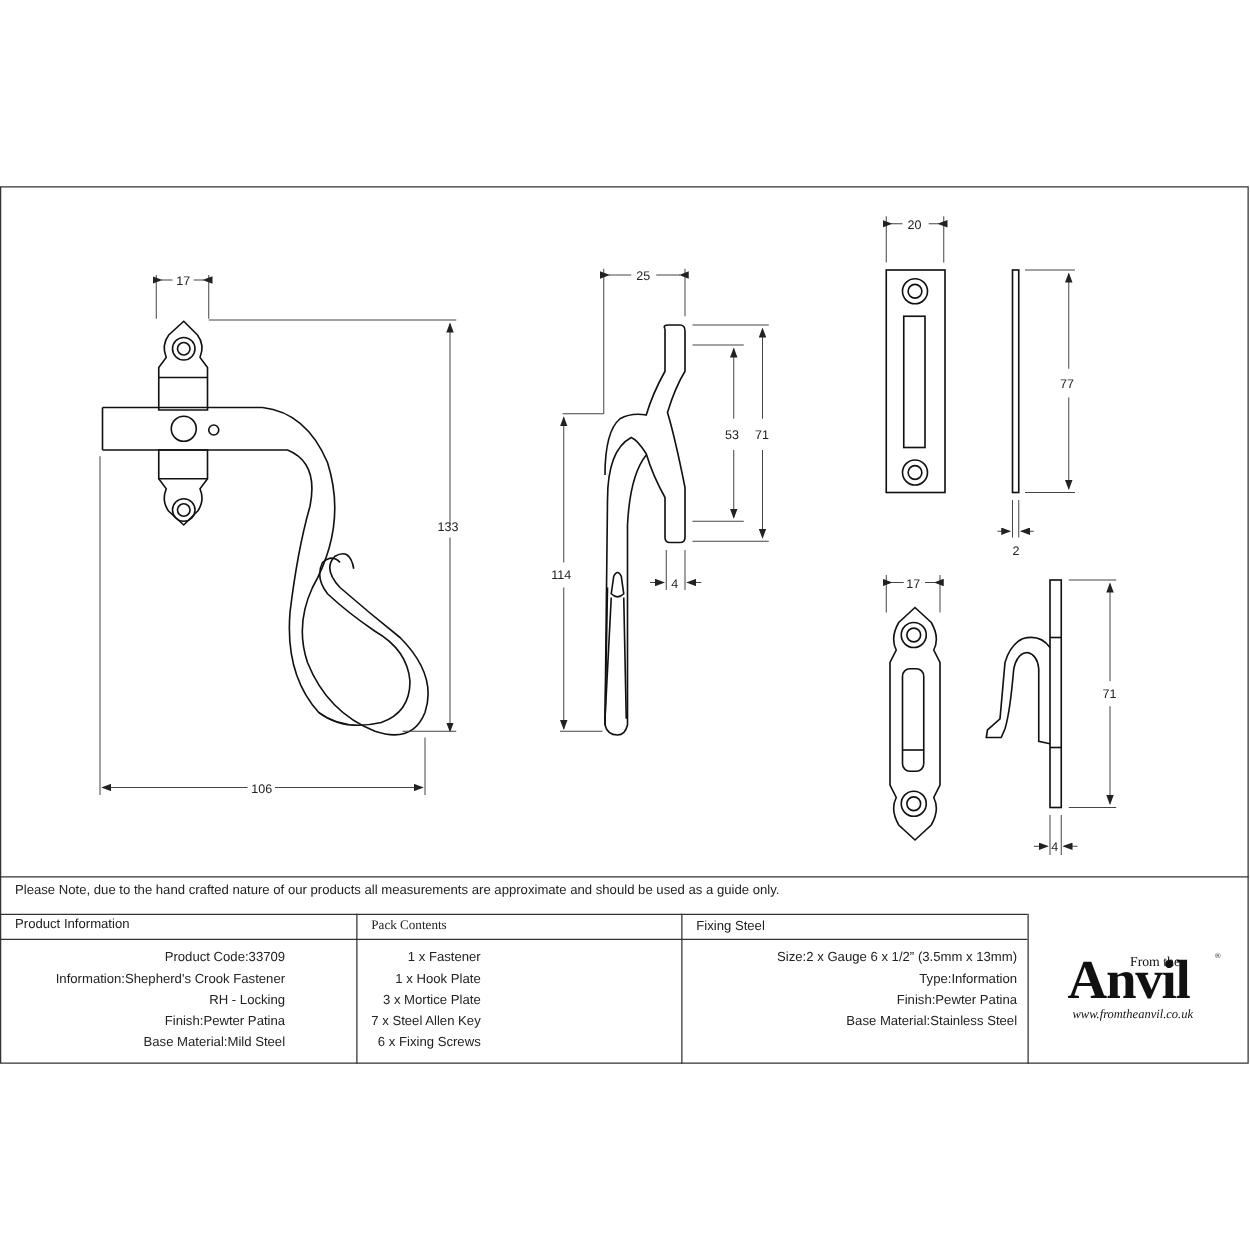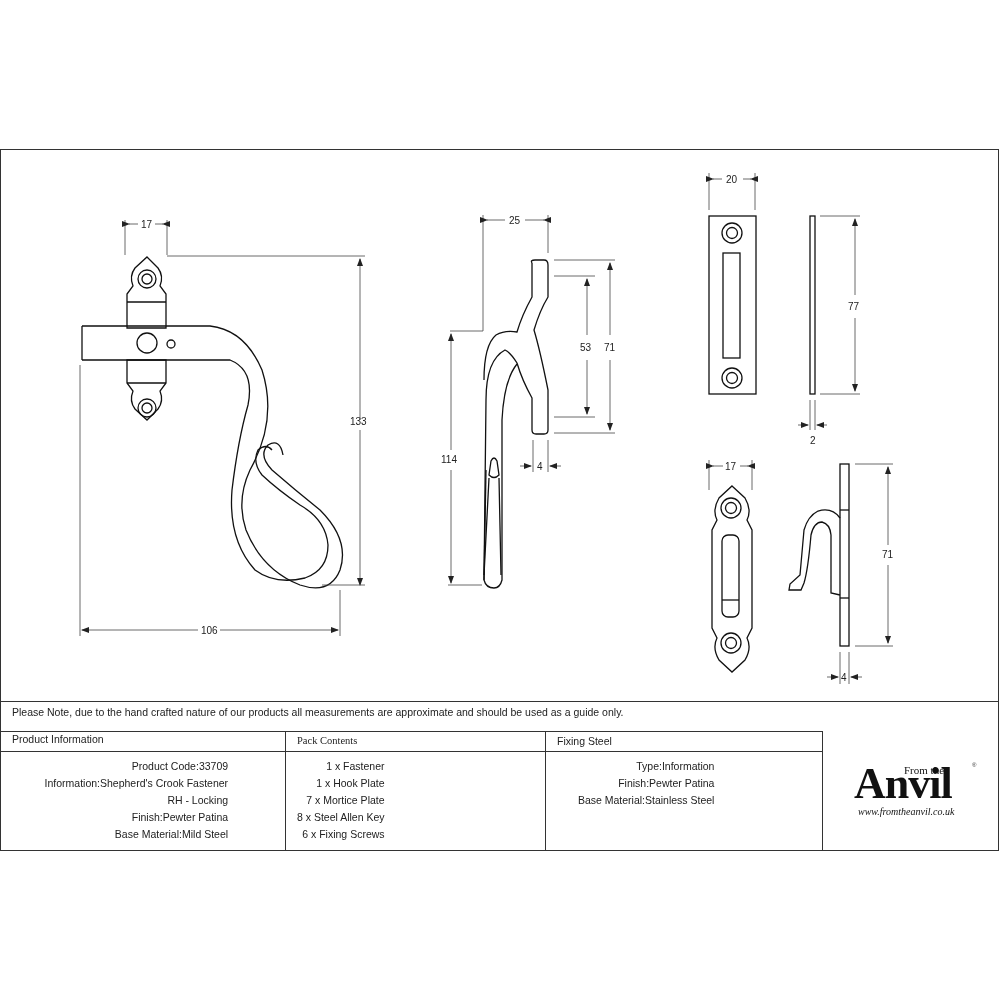--- a/index.html
+++ b/index.html
@@ -179,27 +179,28 @@
   <div><span class="lbl" style="width:88px">Information:</span><span>Shepherd's Crook Fastener</span></div>
   <div><span class="lbl" style="width:88px"></span><span>RH - Locking</span></div>
   <div><span class="lbl" style="width:88px">Finish:</span><span>Pewter Patina</span></div>
   <div><span class="lbl" style="width:88px">Base Material:</span><span>Mild Steel</span></div>
 </div>
 
 <div class="colhead" style="left:297px;top:735px;font-family:Liberation Serif, serif;">Pack Contents</div>
 <div class="row" style="left:297px;top:758px;">
   <div>1 x Fastener</div>
   <div>1 x Hook Plate</div>
-  <div>7 x Mortice Plate</div>
-  <div>8 x Steel Allen Key</div>
+  <div>3 x Mortice Plate</div>
+  <div>7 x Steel Allen Key</div>
   <div>6 x Fixing Screws</div>
 </div>
 
 <div class="colhead" style="left:557px;top:735px;">Fixing Steel</div>
 <div class="row" style="left:557px;top:758px;">
+  <div><span class="lbl" style="width:88px">Size:</span><span>2 x Gauge 6 x 1/2” (3.5mm x 13mm)</span></div>
   <div><span class="lbl" style="width:88px">Type:</span><span>Information</span></div>
   <div><span class="lbl" style="width:88px">Finish:</span><span>Pewter Patina</span></div>
   <div><span class="lbl" style="width:88px">Base Material:</span><span>Stainless Steel</span></div>
 </div>
 
 <div class="logo">
   <span class="anvil">Anvil</span>
   <span class="fromthe">From the</span>
   <span class="reg">®</span>
   <span class="url">www.fromtheanvil.co.uk</span>

